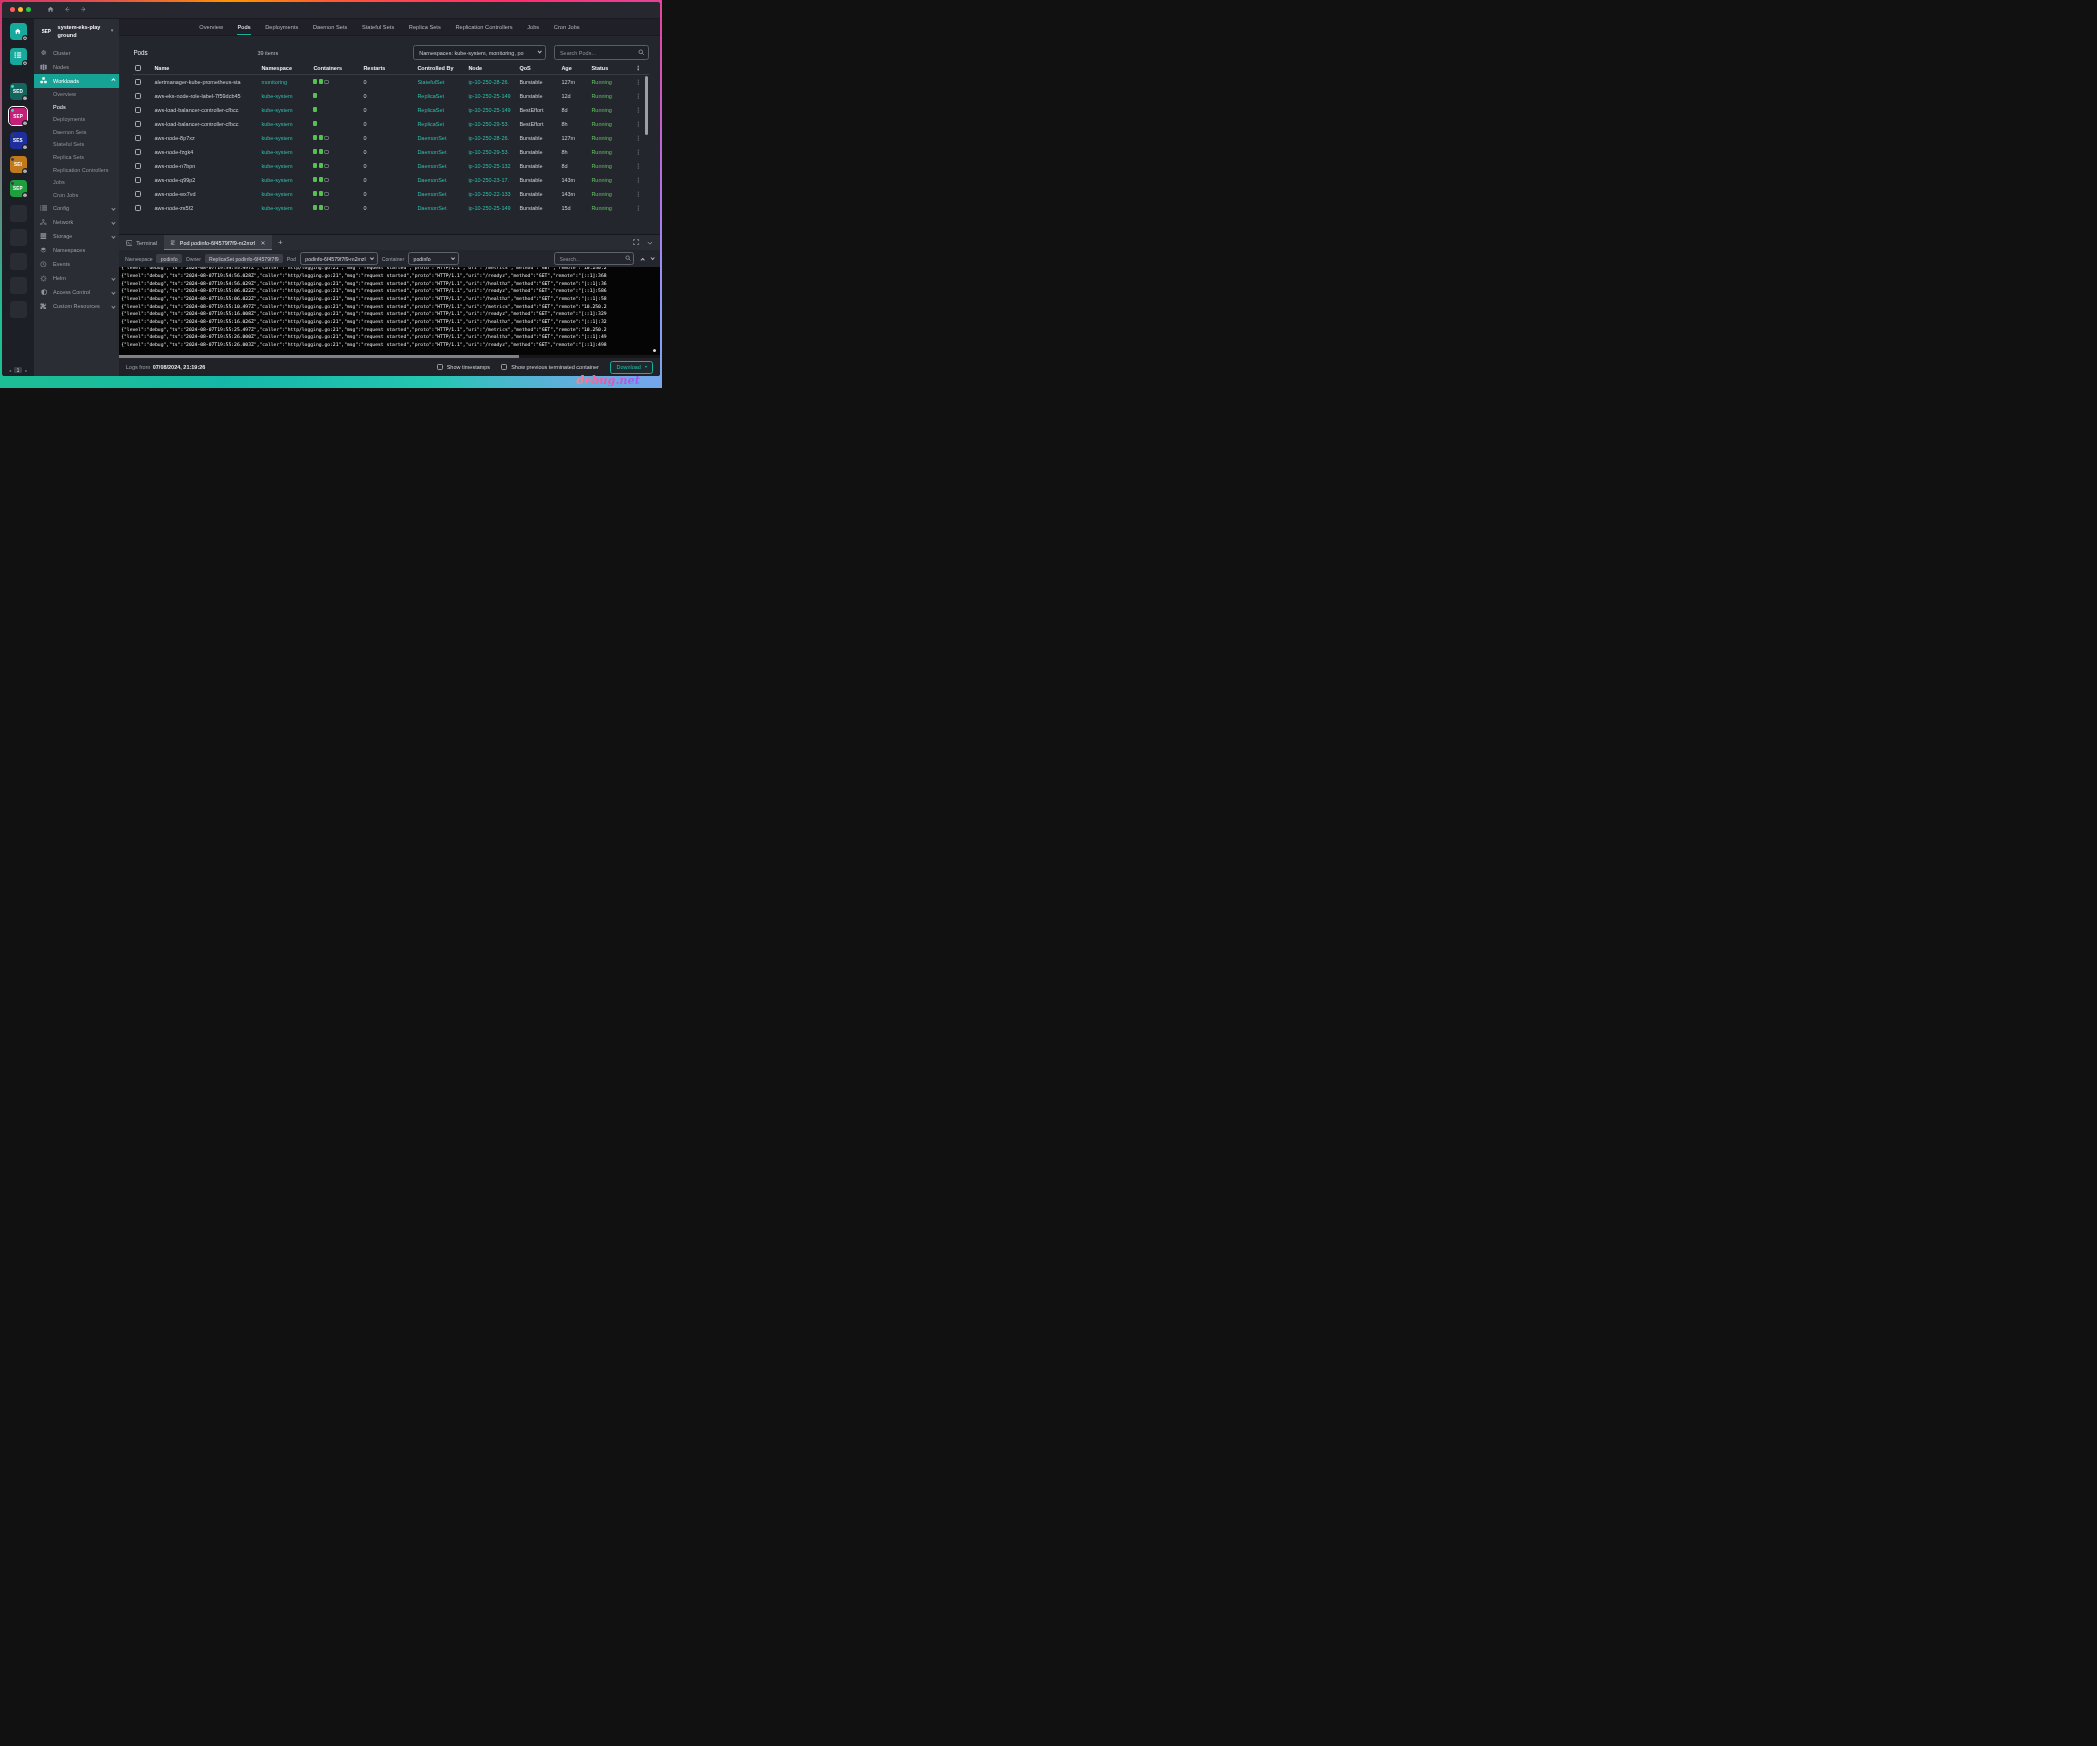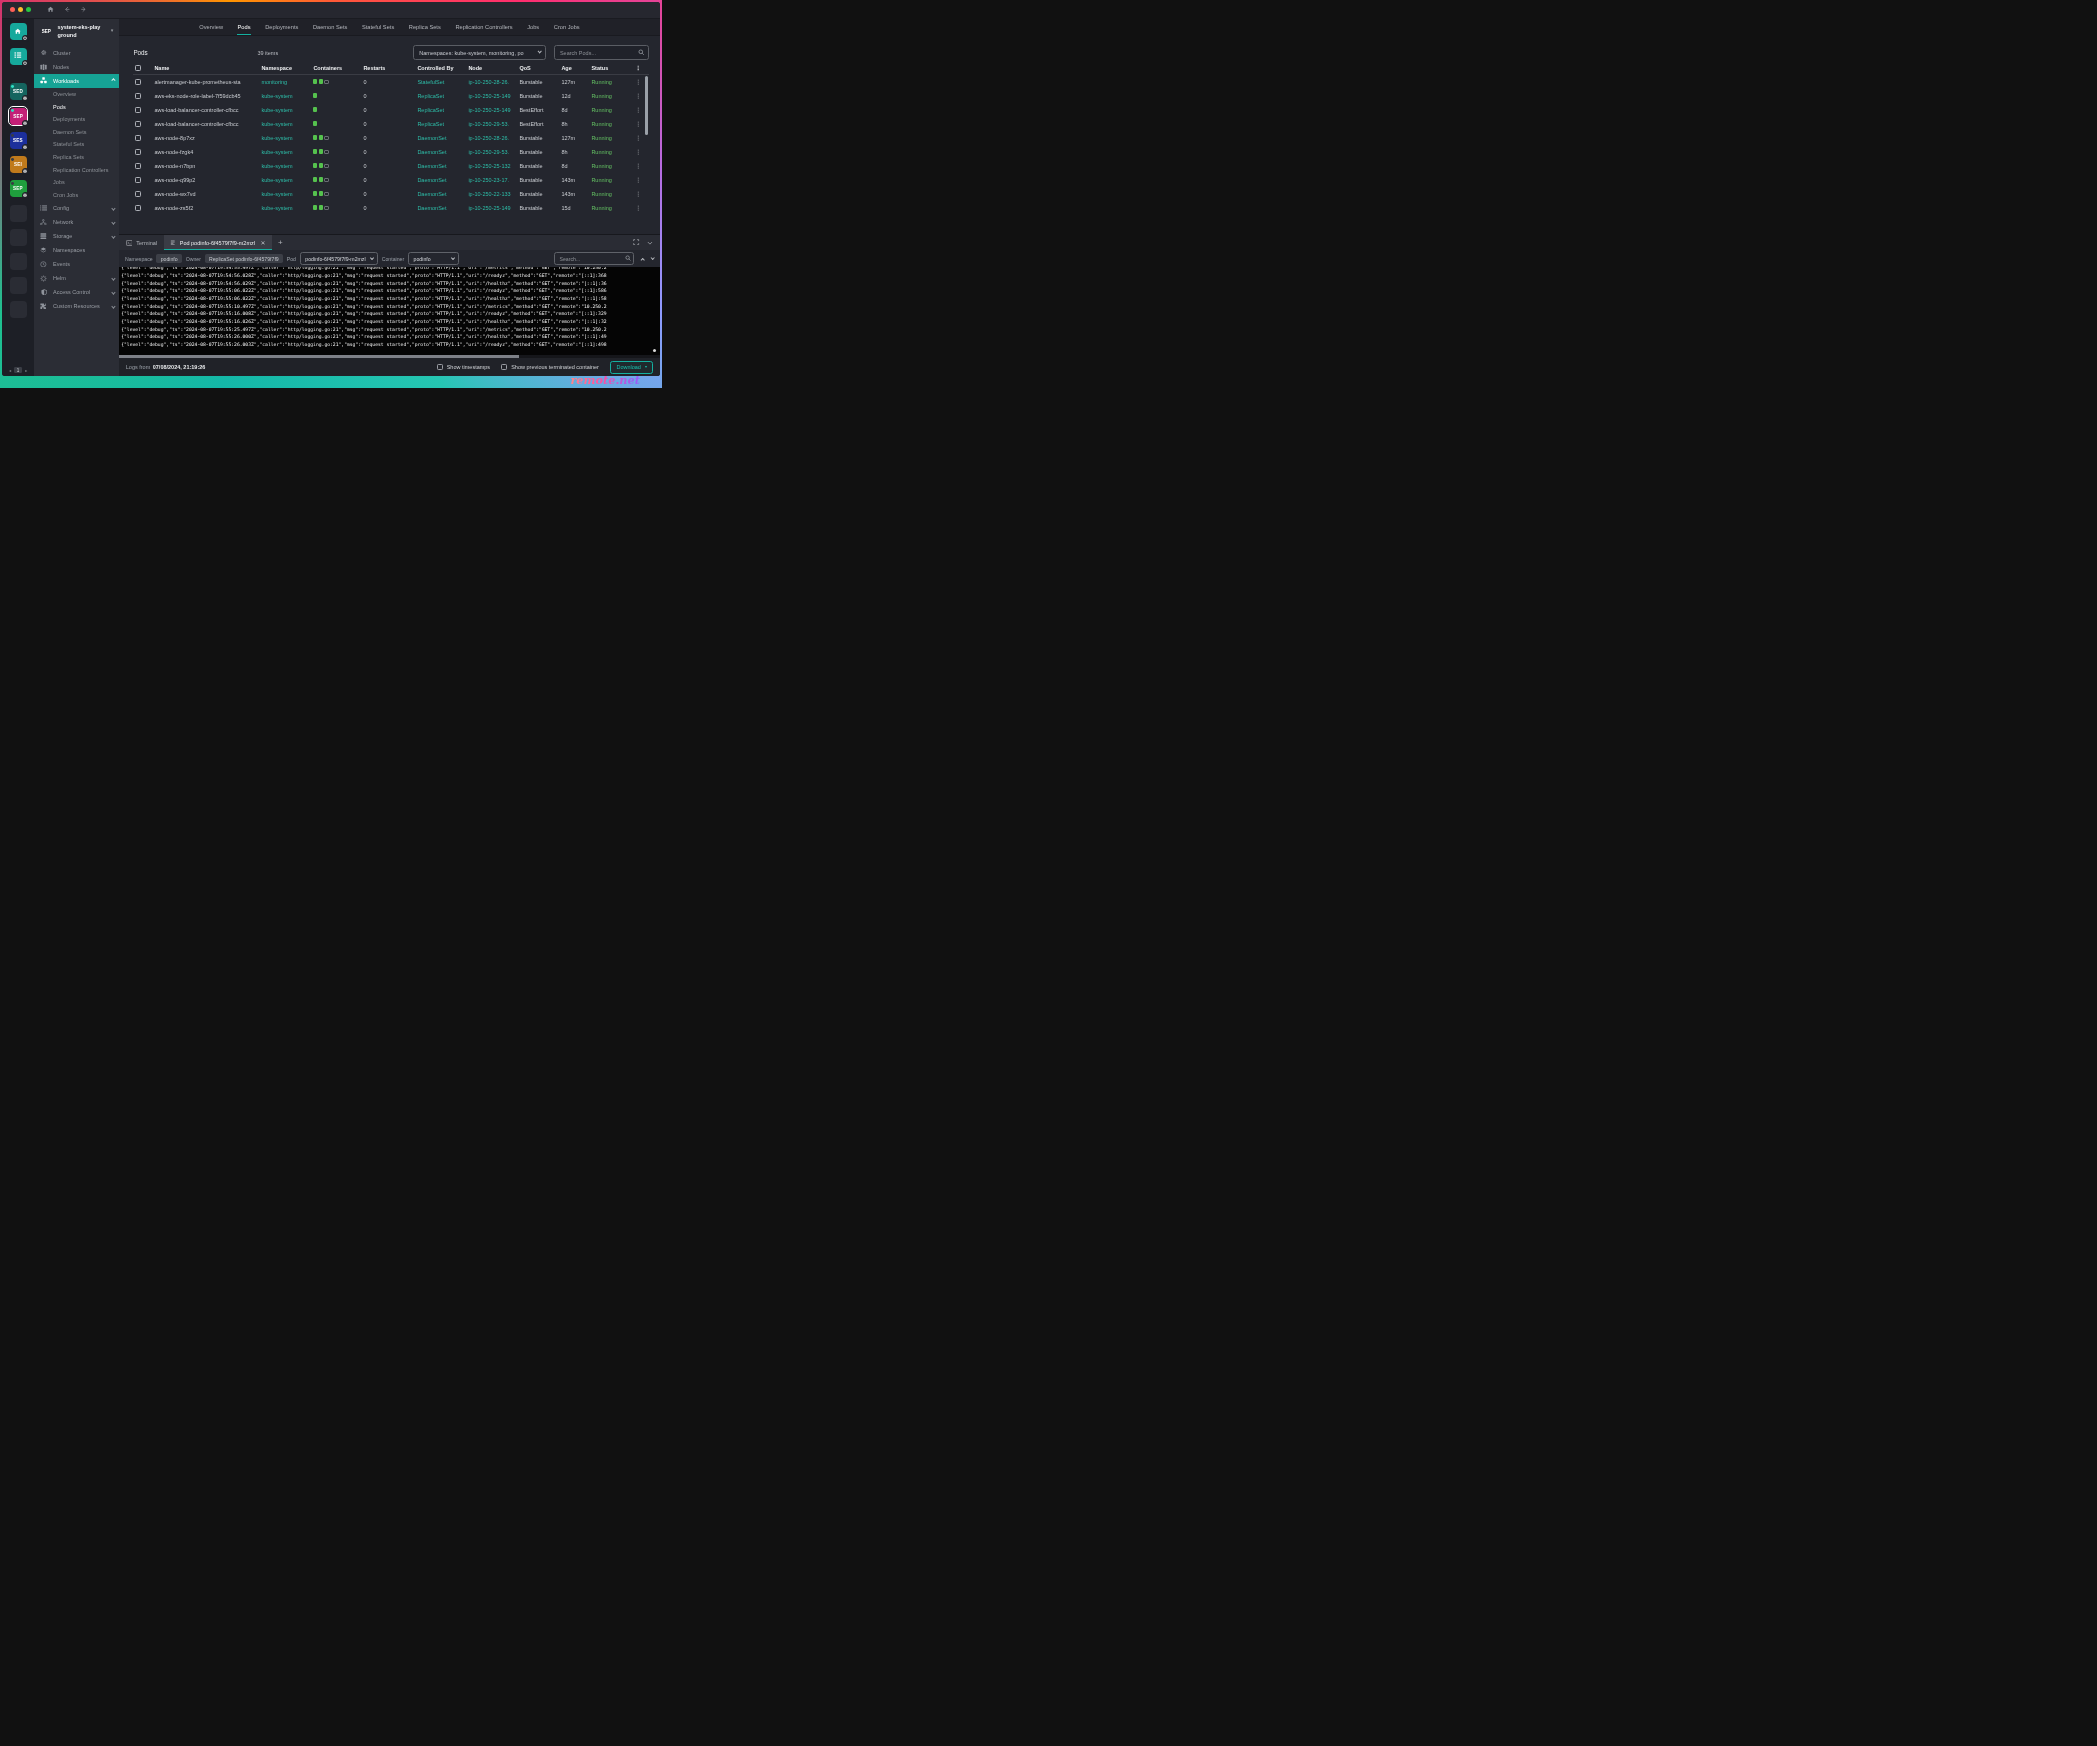--- a/index.html
+++ b/index.html
@@ -755,15 +755,15 @@
             <div class="dl-btn">
               <span>Download</span>
               <span class="tri"></span>
             </div>
           </div>
         </div>
       </section>
     </div>
   </div>
 
-  <div class="watermark">remote.net</div>
+  <div class="watermark">debug.net</div>
 </div>
 
 
 </body></html>

